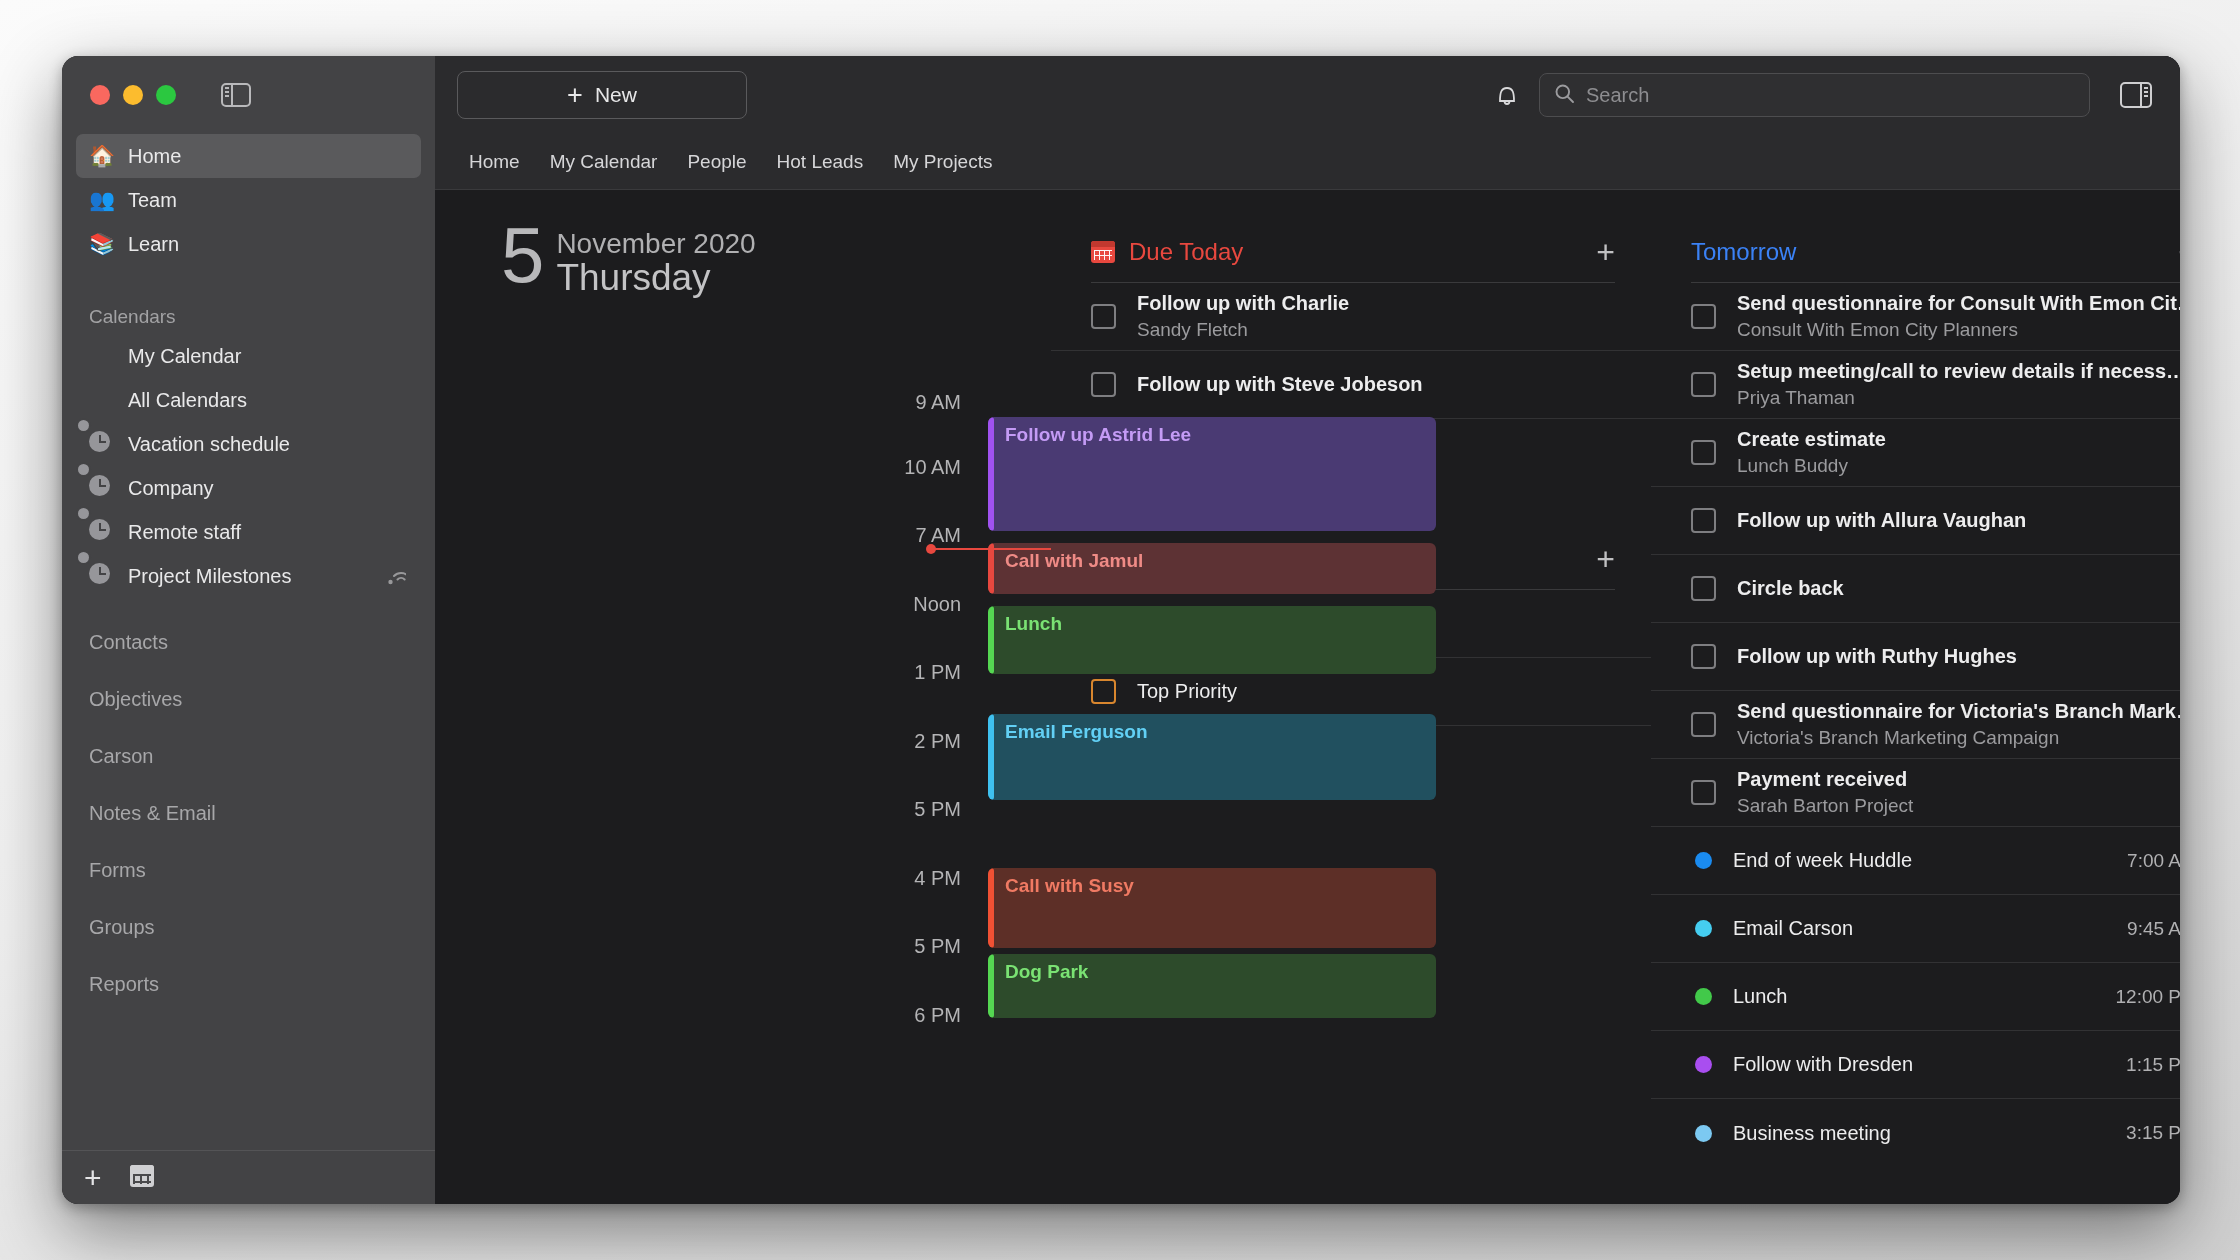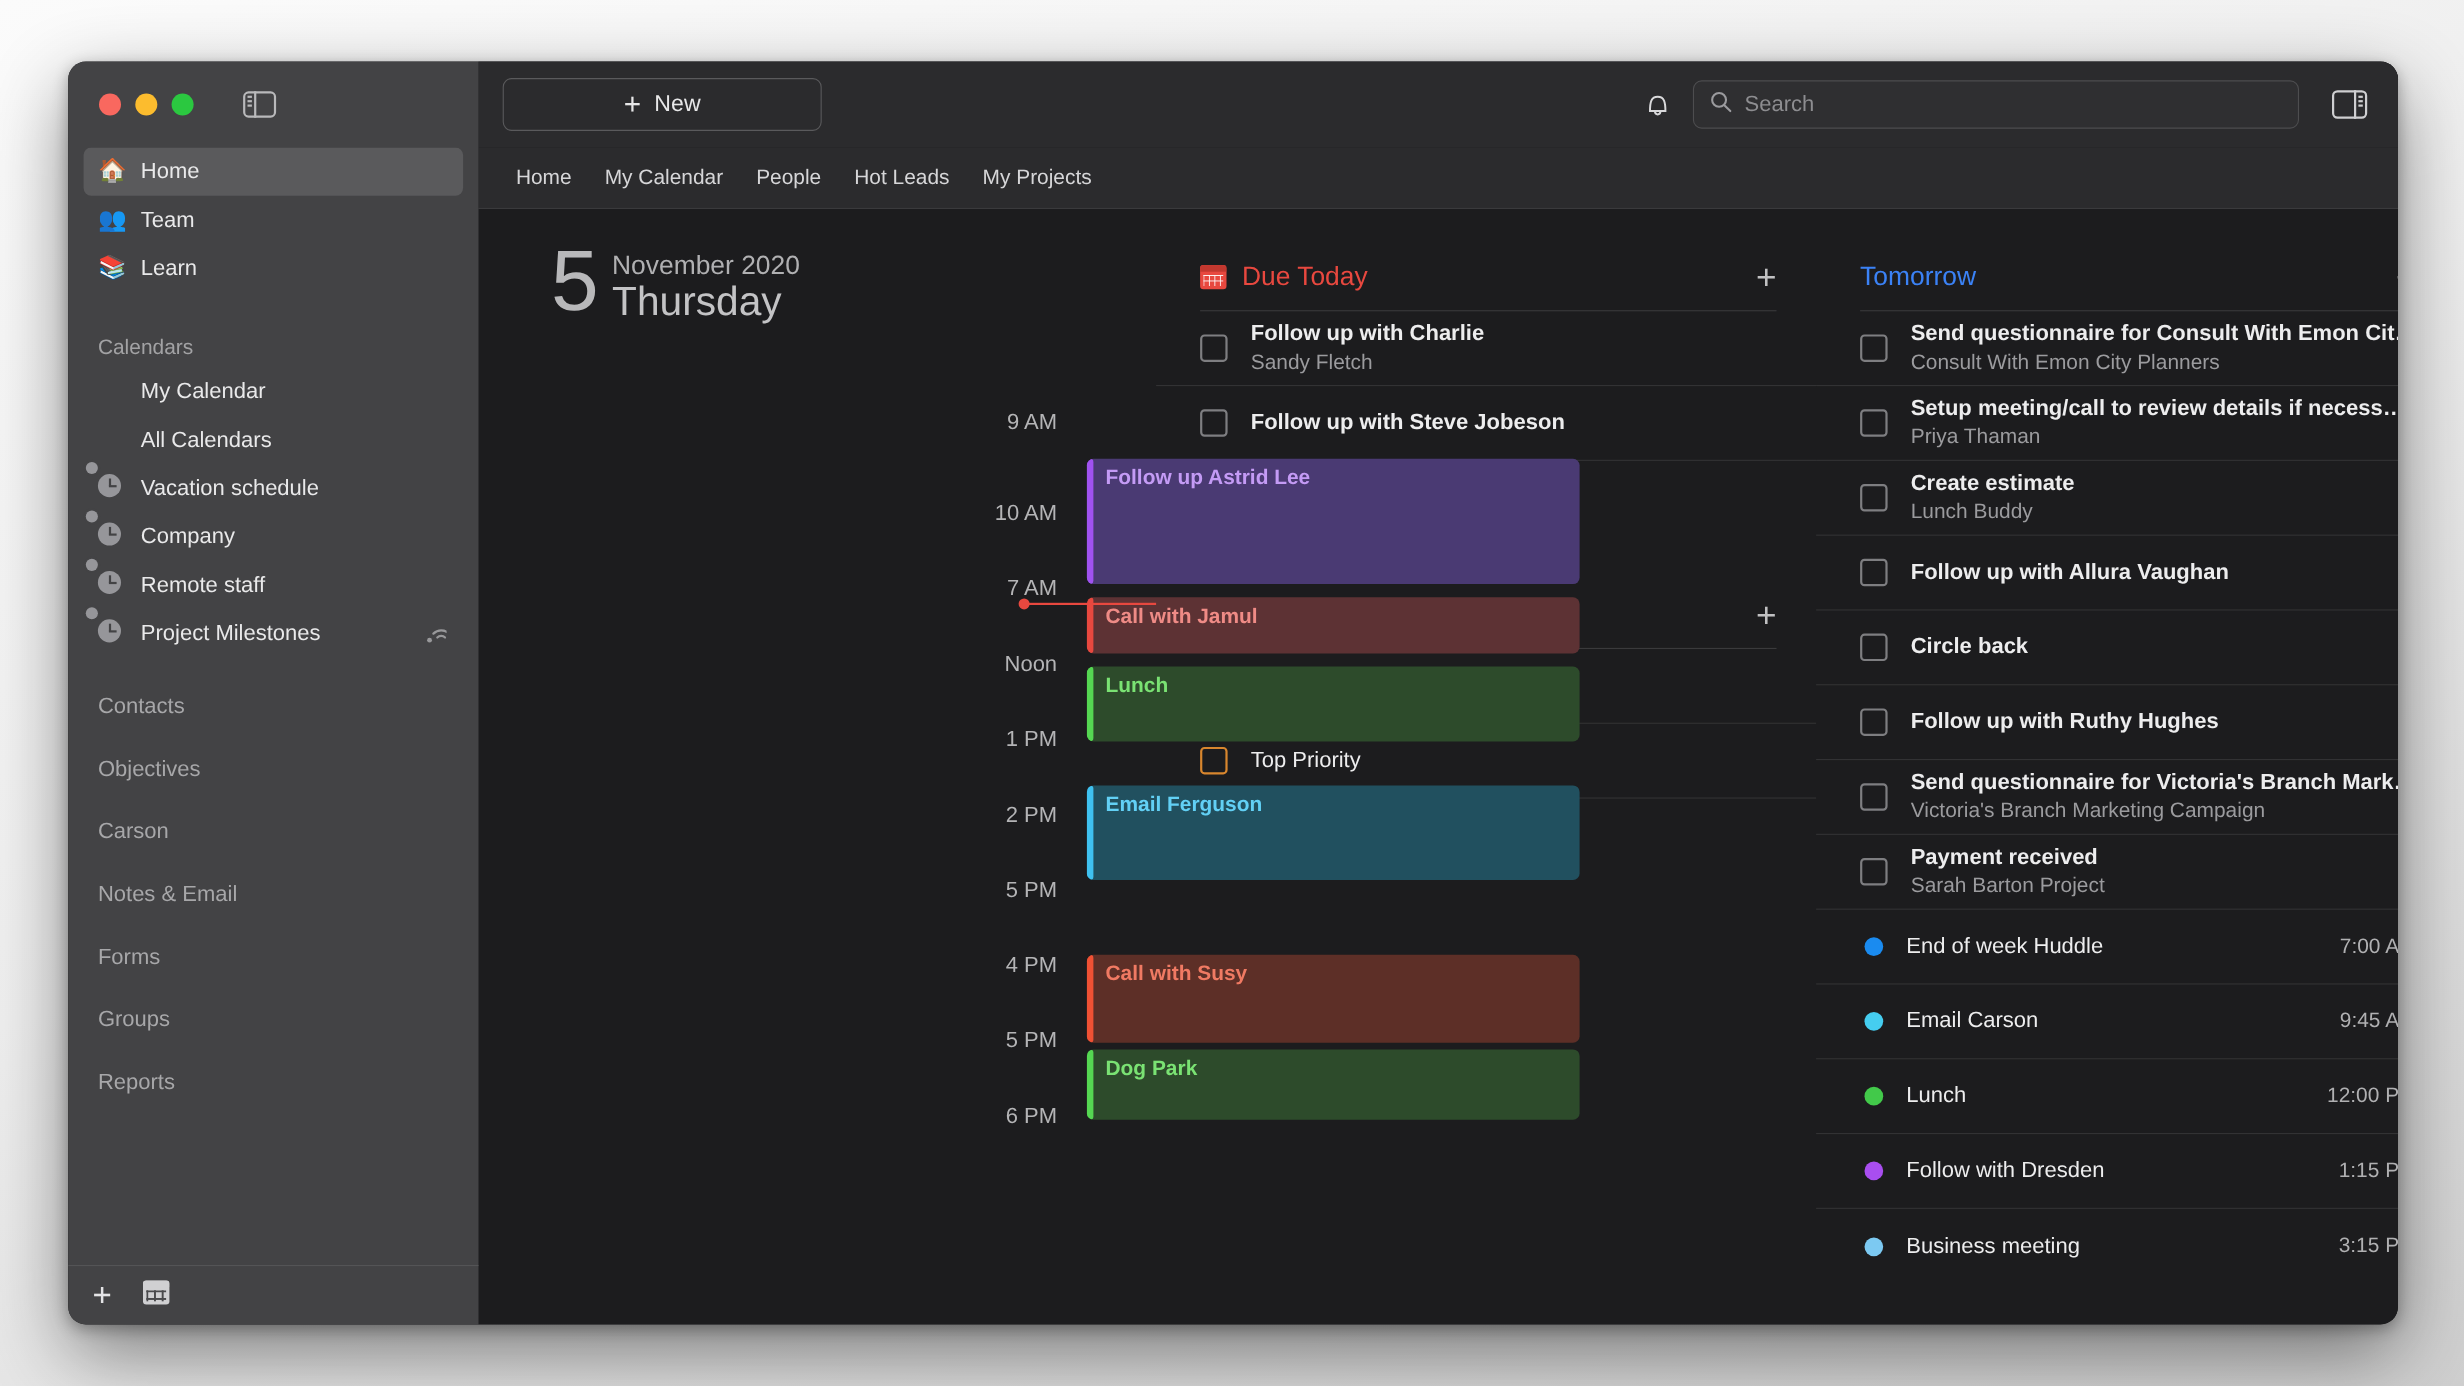--- a/index.html
+++ b/index.html
@@ -143,21 +143,21 @@
     font-size: 19px; color: #d6d6d8;
   }
 
   .content { flex: 1; display: flex; min-height: 0; }
 
   
   .col-cal { width: 616px; flex: 0 0 616px; position: relative; }
   .date-head { padding: 30px 0 0 66px; display: flex; align-items: flex-start; gap: 14px; }
   .date-num { font-size: 78px; font-weight: 200; color: #b8b8ba; line-height: .92; letter-spacing:-2px;}
   .date-txt { padding-top: 8px; }
-  .date-my { font-size: 24px; color: #b0b0b2; }
+  .date-my { font-size: 28px; color: #b0b0b2; }
   .date-dow { font-size: 37px; font-weight: 200; color: #c3c3c5; line-height: 1.1; margin-top:-2px;}
 
   .grid-wrap { position: absolute; left: 0; right: 0; top: 182px; bottom: 56px; }
   .grid-line { position: absolute; left: 545px; right: 546px; height: 1px; background: #3a3a3c; }
   .grid-line.half { background: #2e2e30; }
   .hr-label {
     position: absolute; width: 86px; text-align: right;
     font-size: 20px; color: #b4b4b6;
   }
 
@@ -389,21 +389,21 @@
         <div class="date-head">
           <div class="date-num">5</div>
           <div class="date-txt">
             <div class="date-my">November 2020</div>
             <div class="date-dow">Thursday</div>
           </div>
         </div>
         <div class="grid-wrap" id="grid">
             <div class="grid-line" style="top: 28px;"></div>
             <div class="grid-line half" style="top: 62.25px;"></div>
-            <div class="hr-label" style="top: 1px; left: 440px;">9 AM</div>
+            <div class="hr-label" style="top: 19px; left: 440px;">9 AM</div>
             <div class="grid-line" style="top: 96.5px;"></div>
             <div class="grid-line half" style="top: 130.75px;"></div>
             <div class="hr-label" style="top: 83.5px; left: 440px;">10 AM</div>
             <div class="grid-line" style="top: 165px;"></div>
             <div class="grid-line half" style="top: 199.25px;"></div>
             <div class="hr-label" style="top: 152px; left: 440px;">7 AM</div>
             <div class="grid-line" style="top: 233.5px;"></div>
             <div class="grid-line half" style="top: 267.75px;"></div>
             <div class="hr-label" style="top: 220.5px; left: 440px;">Noon</div>
             <div class="grid-line" style="top: 302px;"></div>

